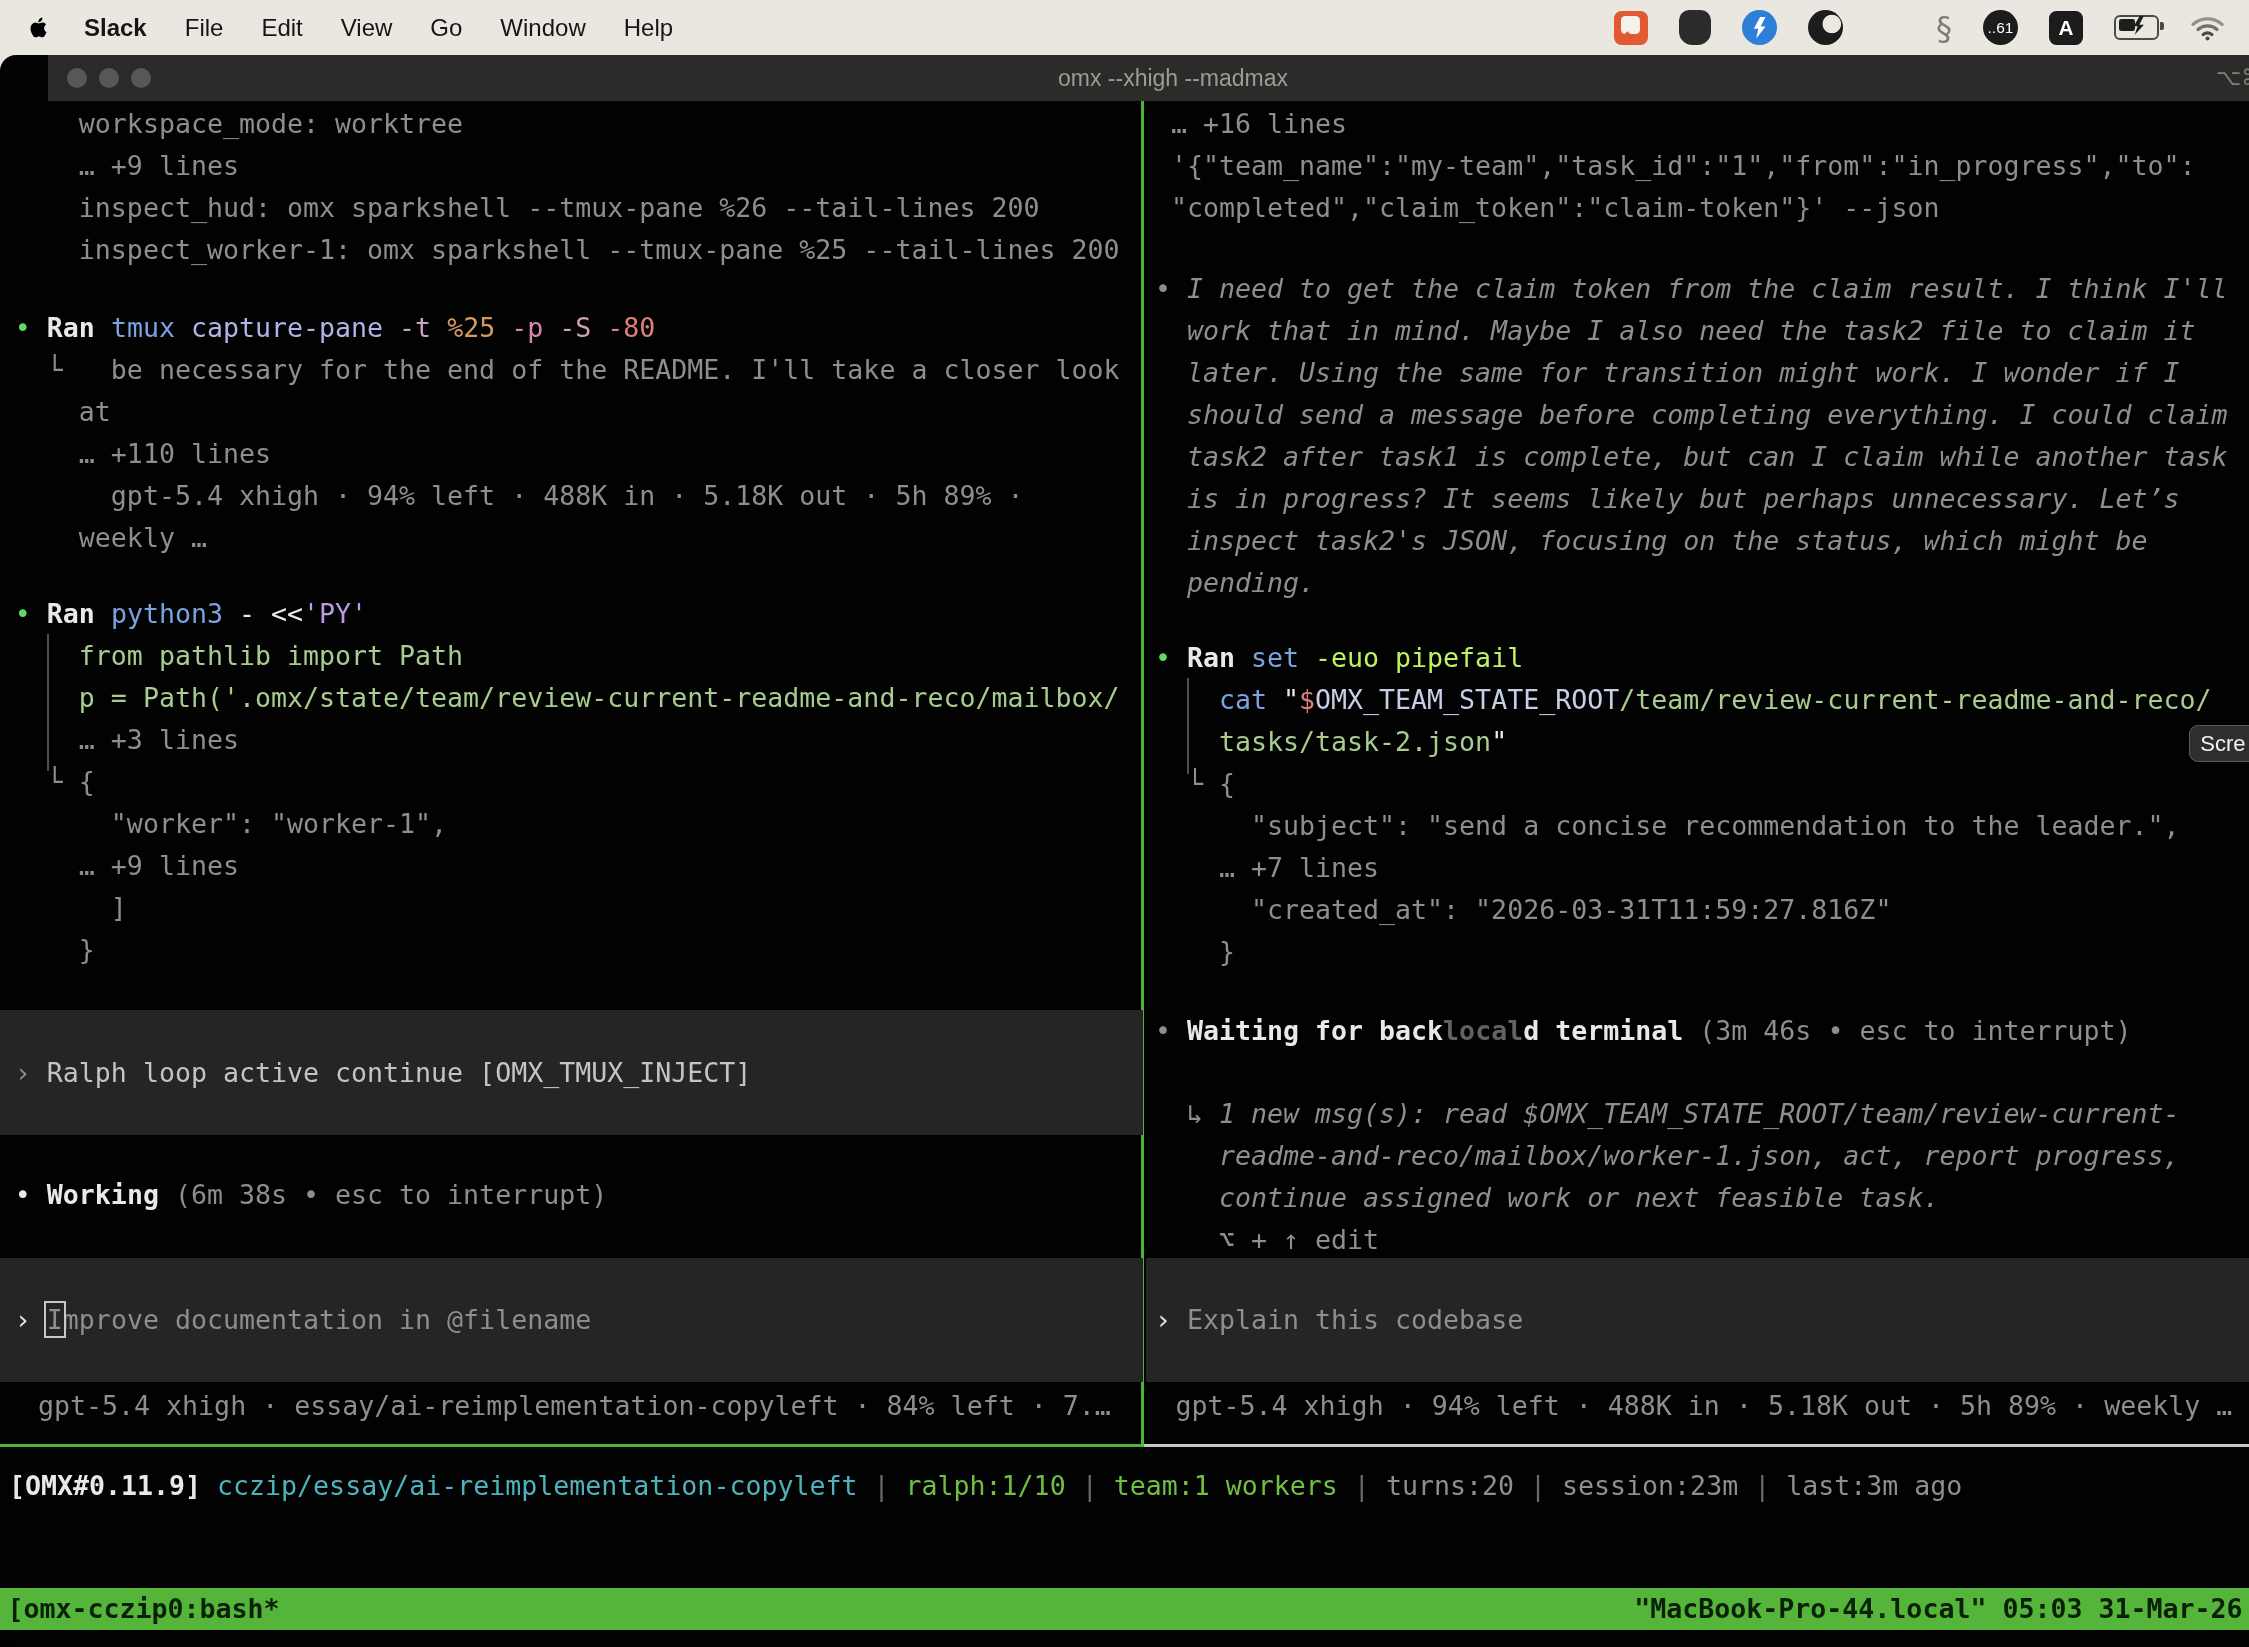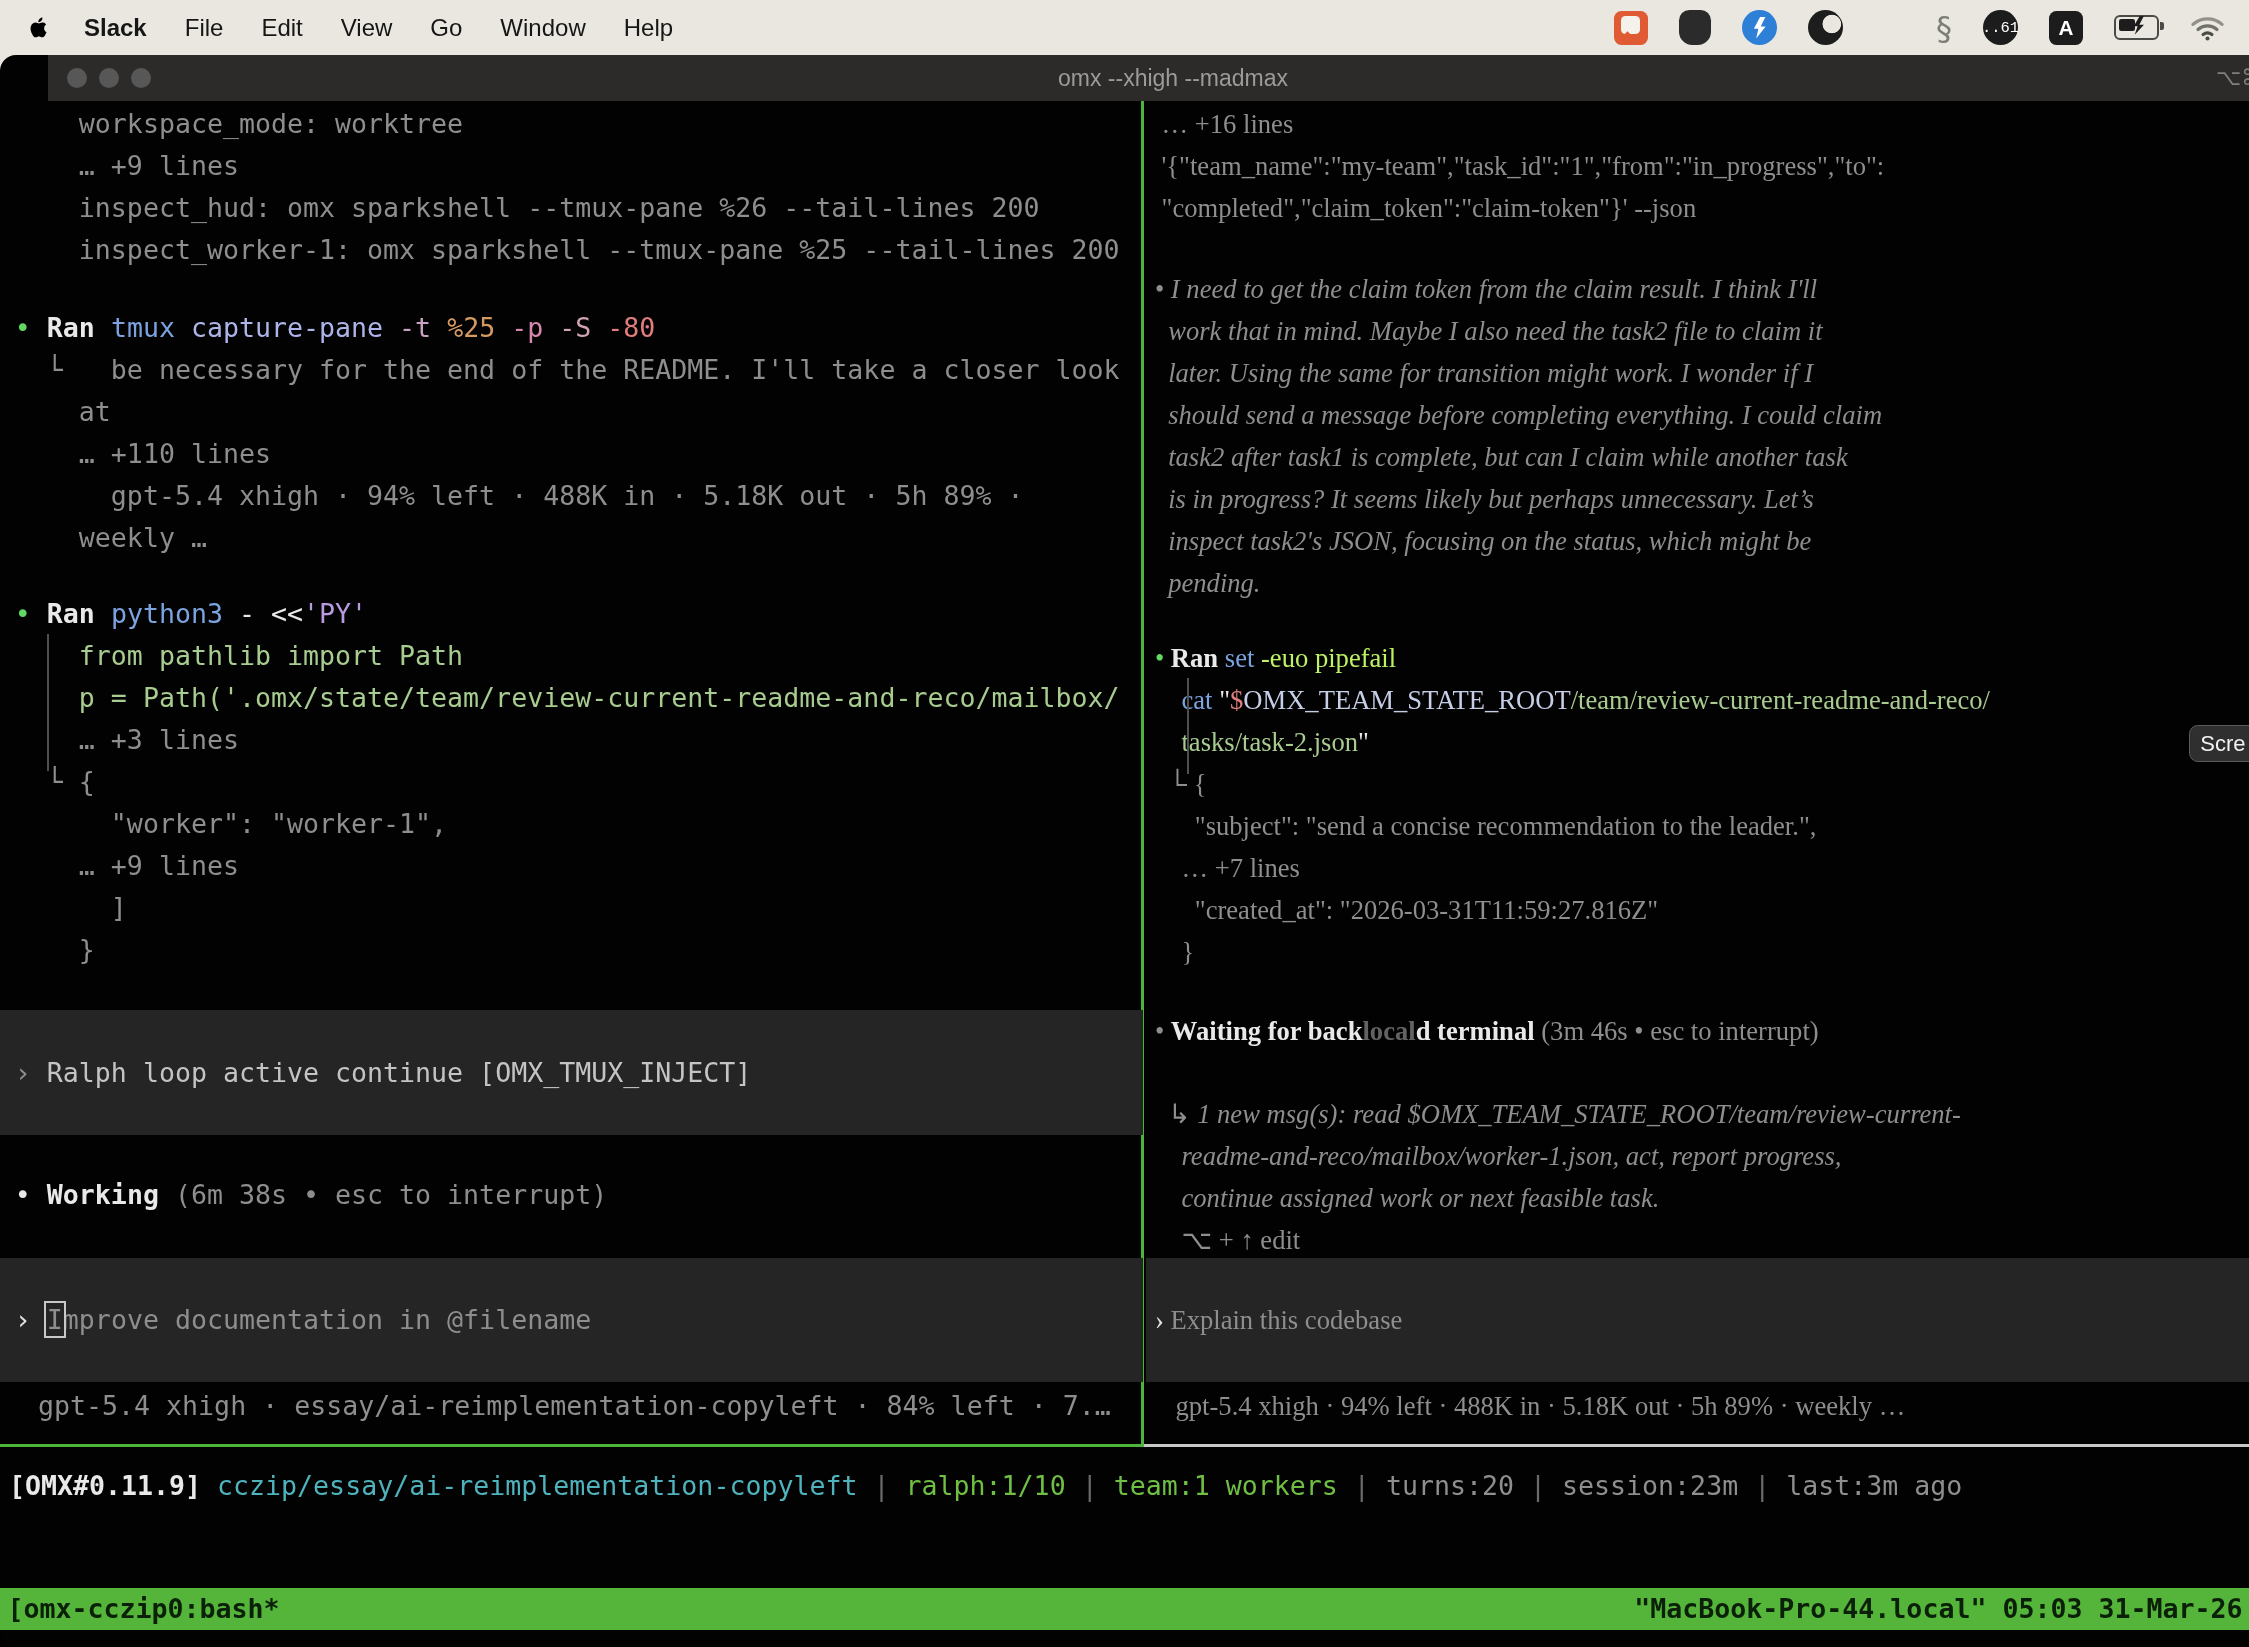--- a/index.html
+++ b/index.html
@@ -24,21 +24,21 @@
   .ic-chat::before{content:"";position:absolute;left:7.4px;top:5.9px;width:19px;height:17.7px;background:#f5f2ec;border-radius:4.4px;}
   .ic-chat::after{content:"";position:absolute;left:8.9px;bottom:3px;width:8.9px;height:8.9px;background:#e05a33;transform:rotate(45deg);}
   .ic-shield{width:32px;height:35px;background:#2b2b2b;border-radius:10.3px 10.3px 13.3px 13.3px;display:grid;grid-template-columns:repeat(3,5.9px);grid-template-rows:repeat(3,5.9px);gap:2.2px;align-content:center;justify-content:center;}
   .ic-shield i{background:#dedede;border-radius:1.5px;display:block;}
   .ic-blue{width:35px;height:35px;background:#2e7fd6;border-radius:50%;position:relative;}
   .ic-blue::before{content:"";position:absolute;left:11.8px;top:6.6px;width:11.8px;height:22px;background:#fff;clip-path:polygon(55% 0,100% 0,58% 45%,100% 45%,20% 100%,38% 55%,0 55%);}
   .ic-moon{width:35px;height:35px;border-radius:50%;background:radial-gradient(circle at 68% 40%, #e9e7e0 0 8.9px, #1d1d1d 9.6px);}
   .ic-dots{display:grid;grid-template-columns:repeat(3,7.4px);grid-template-rows:repeat(3,7.4px);gap:4.4px;}
   .ic-dots i{border-radius:50%;display:block;}
   .ic-squig{font-family:"DejaVu Sans", sans-serif;font-size:32px;color:#7d7d78;}
-  .ic-badge{width:35px;height:35px;border-radius:50%;background:#1c1c1c;color:#fff;font-size:15.5px;display:flex;align-items:center;justify-content:center;font-family:Liberation Mono, monospace;}
+  .ic-badge{width:35px;height:35px;border-radius:50%;background:#1c1c1c;color:#fff;font-size:15.5px;display:flex;align-items:center;justify-content:center;font-family:Liberation Sans, sans-serif;}
   .ic-akey{width:34px;height:34px;border-radius:7.4px;background:#1c1c1c;color:#fff;font-size:20.7px;font-weight:bold;display:flex;align-items:center;justify-content:center;font-family:"Liberation Sans", sans-serif;}
   .ic-batt{position:relative;width:41px;height:20.7px;border:2.2px solid #4a4a46;border-radius:5.9px;}
   .ic-batt::after{content:"";position:absolute;right:-6.6px;top:5.2px;width:3.7px;height:7.4px;background:#4a4a46;border-radius:0 2.2px 2.2px 0;}
   .ic-batt i{position:absolute;left:3px;top:2.2px;width:16px;height:11.8px;background:#1d1d1d;border-radius:2.2px;display:block;}
   .ic-batt b{position:absolute;left:17.7px;top:-1.5px;width:10.3px;height:19px;background:#1d1d1d;clip-path:polygon(60% 0,100% 0,55% 48%,100% 48%,10% 100%,38% 56%,0 56%);}
   .ic-wifi svg{width:35px;height:28px;}
   
   .desktop-strip{position:absolute;top:55px;left:0;width:2250px;height:52px;background:#e9e7e0;}
   .window{position:absolute;top:55px;left:0;width:2250px;height:1592px;border-radius:16px;overflow:hidden;background:#020202;padding-left:48px;}
   .titlebar{position:relative;height:46px;background:#2c2b29;}
@@ -47,21 +47,21 @@
   .win-title{position:absolute;left:0;right:0;top:0;height:46px;line-height:46px;text-align:center;
     color:#9b9b97;font-family:"Liberation Sans", sans-serif;font-size:23px;}
   .win-short{position:absolute;right:20.7px;top:0;height:46px;line-height:46px;color:#7f7f7b;
     font-family:"DejaVu Sans", sans-serif;font-size:22px;}
   
   .term{position:absolute;top:46px;left:0;width:2250px;height:1340px;background:#020202;
     font-size:26.6px;line-height:42px;}
   .tline{white-space:pre;height:42px;}
   .abs{position:absolute;}
   .pane-left{left:0;width:1143px;}
-  .pane-right{left:1146px;width:1104px;font-family:Liberation Serif, serif;}
+  .pane-right{left:1146px;width:1104px;}
   .pad-l{padding-left:14.8px;box-sizing:border-box;}
   .pad-r{padding-left:8.9px;box-sizing:border-box;}
   .band{background:#252525;display:flex;flex-direction:column;justify-content:center;}
   .divider-v{position:absolute;left:1141px;top:0;width:3px;height:1346px;background:#4db53a;}
   .hline-left{position:absolute;left:0;top:1343px;width:1141px;height:3px;background:#4db53a;}
   .hline-right{position:absolute;left:1144px;top:1343px;width:1106px;height:3px;background:#c9c9c9;}
   .connector{position:absolute;width:1.5px;background:#4f4f4f;}
   .cursor{outline:2.2px solid #c8c8c8;outline-offset:1.5px;}
   .statusline{color:#8e8e8e;}
   .omxbar{position:absolute;left:0;top:1364px;width:2250px;height:42px;padding-left:8.9px;box-sizing:border-box;}

